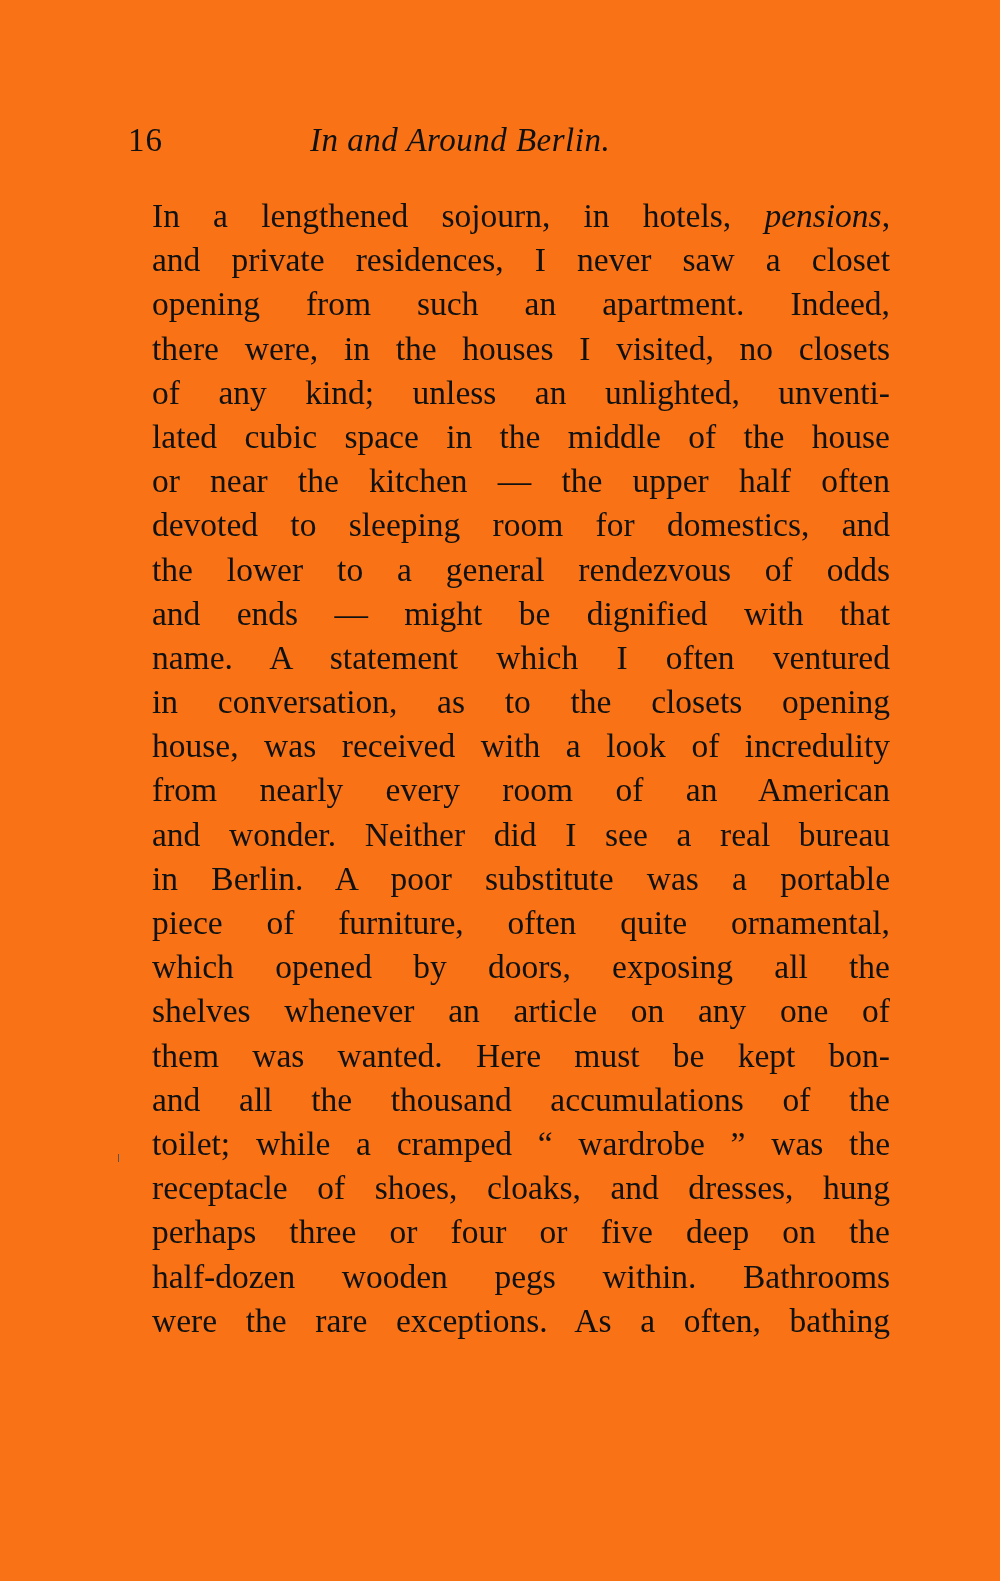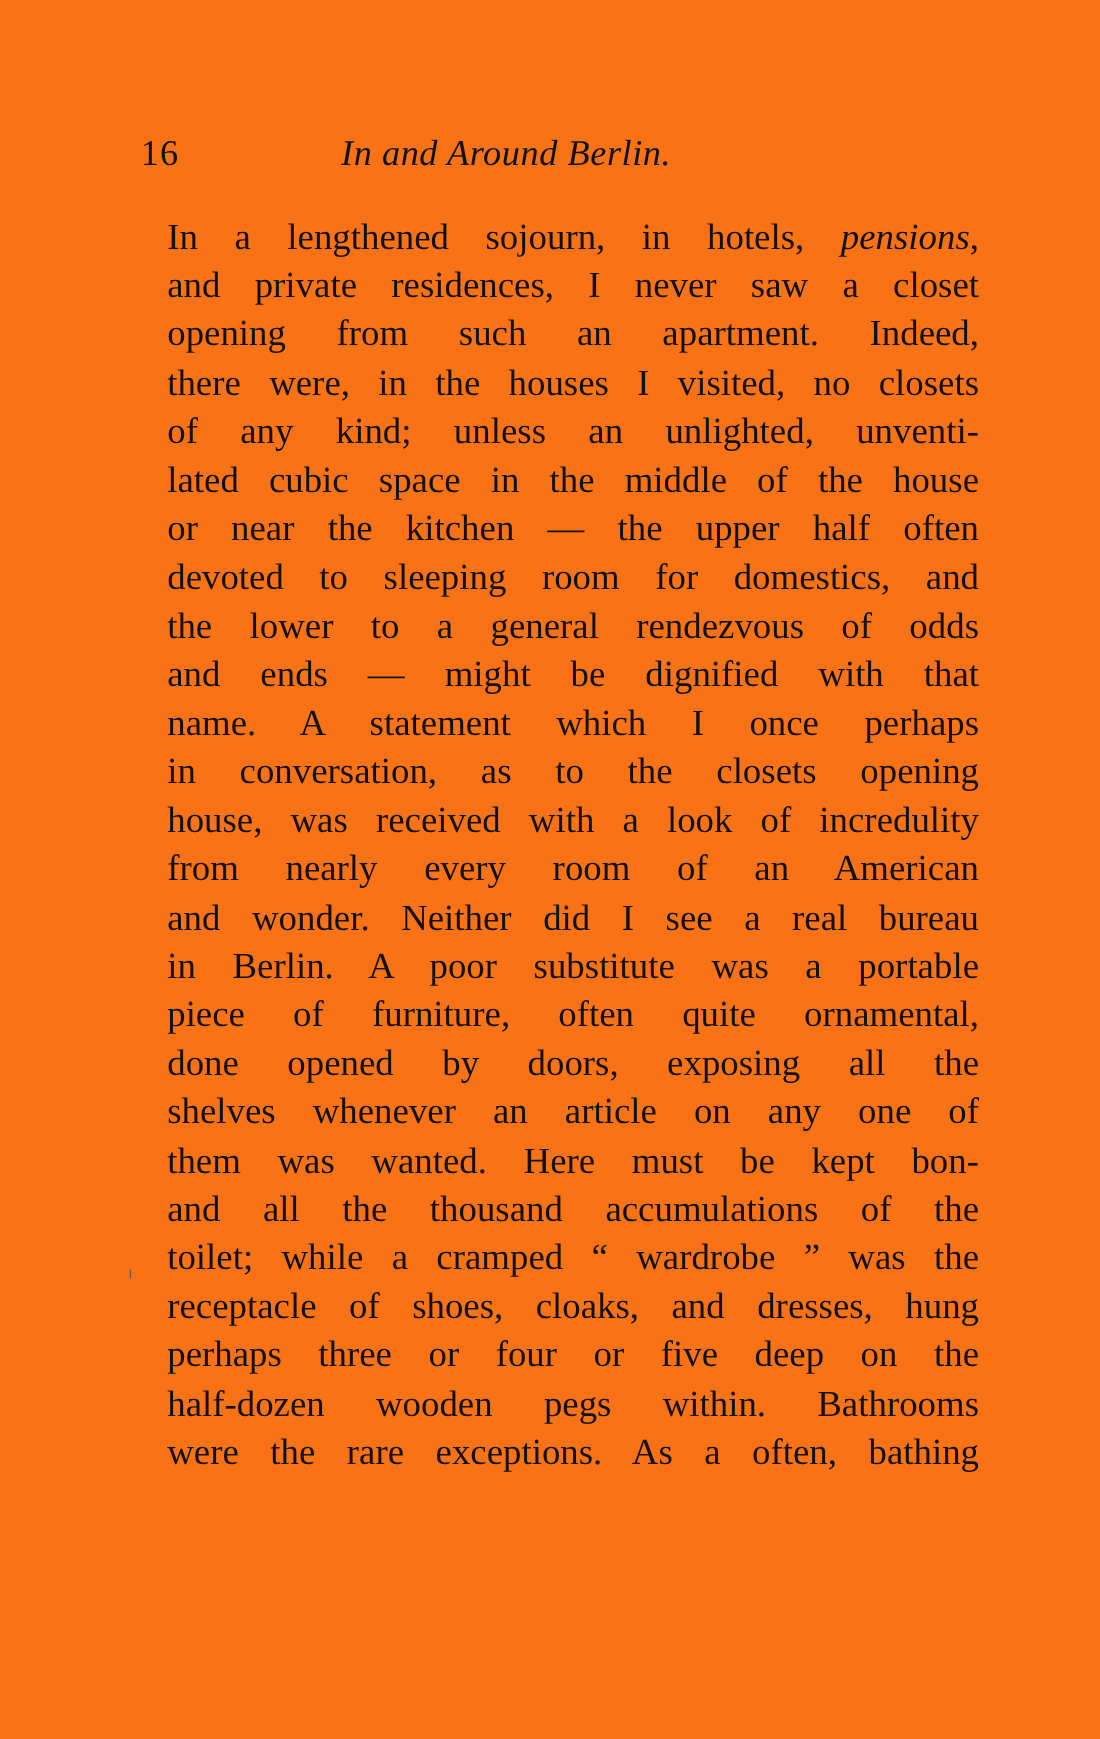--- a/index.html
+++ b/index.html
@@ -93,28 +93,28 @@
     <span class="line"><span>In a lengthened sojourn, in hotels, </span><em>pensions</em><span>,</span></span>
     <span class="line">and private residences, I never saw a closet</span>
     <span class="line">opening from such an apartment.  Indeed,</span>
     <span class="line">there were, in the houses I visited, no closets</span>
     <span class="line">of any kind;  unless an unlighted, unventi-</span>
     <span class="line">lated cubic space in the middle of the house</span>
     <span class="line">or near the kitchen — the upper half often</span>
     <span class="line">devoted to sleeping room for domestics, and</span>
     <span class="line">the lower to a general rendezvous of odds</span>
     <span class="line">and ends — might be dignified with that</span>
-    <span class="line">name.  A statement which I once perhaps</span>
+    <span class="line">name.  A statement which I often ventured</span>
     <span class="line">in conversation, as to the closets opening</span>
     <span class="line">house, was received with a look of incredulity</span>
     <span class="line">from nearly every room of an American</span>
     <span class="line">and wonder.  Neither did I see a real bureau</span>
     <span class="line">in Berlin.  A poor substitute was a portable</span>
     <span class="line">piece of furniture, often quite ornamental,</span>
-    <span class="line">done opened by doors, exposing all the</span>
+    <span class="line">which opened by doors, exposing all the</span>
     <span class="line">shelves whenever an article on any one of</span>
     <span class="line">them was wanted.  Here must be kept bon-</span>
     <span class="line">and all the thousand accumulations of the</span>
     <span class="line">toilet;  while a cramped “ wardrobe ” was the</span>
     <span class="line">receptacle of shoes, cloaks, and dresses, hung</span>
     <span class="line">perhaps three or four  or  five deep on the</span>
     <span class="line">half-dozen wooden pegs within.  Bathrooms</span>
     <span class="line">were the rare exceptions.  As a often, bathing</span>
   </div>
 

